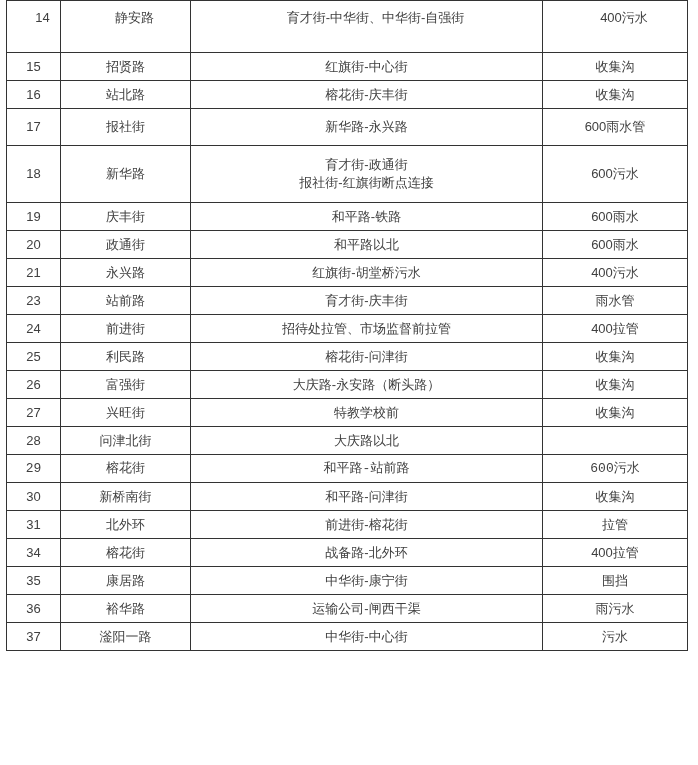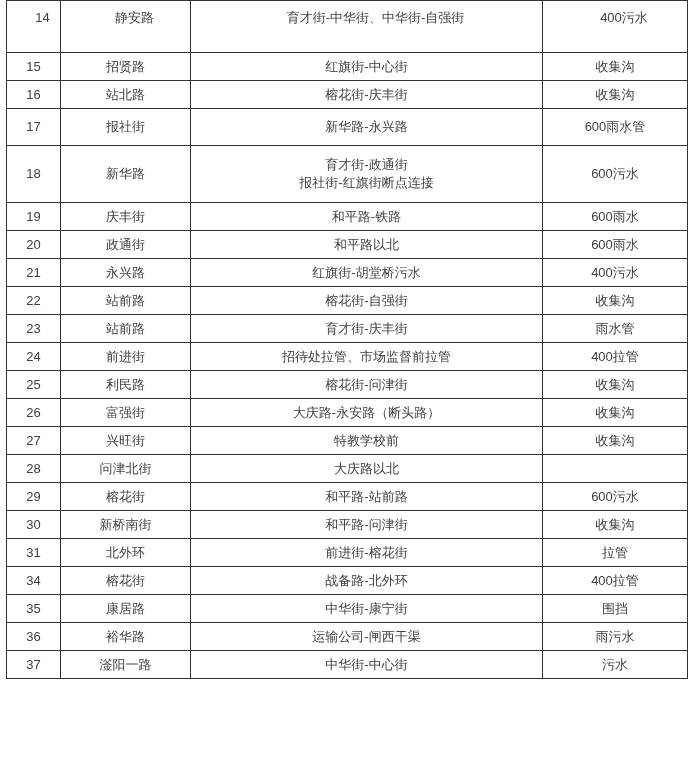--- a/index.html
+++ b/index.html
@@ -102,26 +102,20 @@
           <td>和平路以北</td>
           <td>600雨水</td>
         </tr>
         <tr style="height: 28px;">
           <td>21</td>
           <td>永兴路</td>
           <td>红旗街-胡堂桥污水</td>
           <td>400污水</td>
         </tr>
         <tr style="height: 28px;">
-          <td>22</td>
-          <td>站前路</td>
-          <td>榕花街-自强街</td>
-          <td>收集沟</td>
-        </tr>
-        <tr style="height: 28px;">
           <td>23</td>
           <td>站前路</td>
           <td>育才街-庆丰街</td>
           <td>雨水管</td>
         </tr>
         <tr style="height: 28px;">
           <td>24</td>
           <td>前进街</td>
           <td>招待处拉管、市场监督前拉管</td>
           <td>400拉管</td>
@@ -143,21 +137,21 @@
           <td>兴旺街</td>
           <td>特教学校前</td>
           <td>收集沟</td>
         </tr>
         <tr style="height: 28px;">
           <td>28</td>
           <td>问津北街</td>
           <td>大庆路以北</td>
           <td></td>
         </tr>
-        <tr style="height: 28px;">
+        <tr style="height: 28px; font-family: Liberation Mono, monospace;">
           <td>29</td>
           <td>榕花街</td>
           <td>和平路-站前路</td>
           <td>600污水</td>
         </tr>
         <tr style="height: 28px;">
           <td>30</td>
           <td>新桥南街</td>
           <td>和平路-问津街</td>
           <td>收集沟</td>

